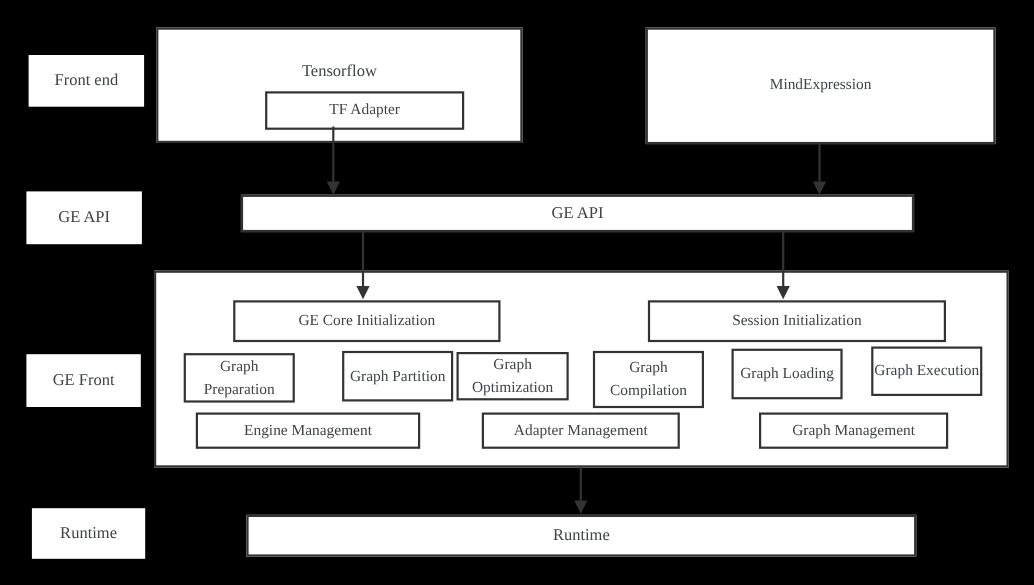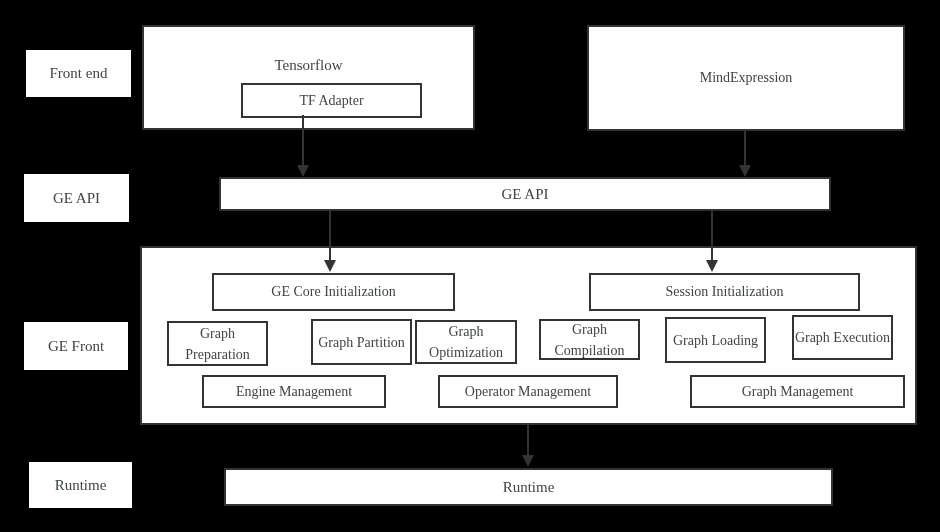--- a/index.html
+++ b/index.html
@@ -51,26 +51,26 @@
   #bar-geapi{left:219px;top:177px;width:612px;height:34px;}
   #bar-runtime{left:224px;top:468px;width:609px;height:38px;}
   
   #box-gecore{left:140px;top:246px;width:777px;height:179px;display:block;}
   #box-gecore .box{position:absolute;}
   #box-gecoreinit{left:70px;top:25px;width:243px;height:38px;}
   #box-sessioninit{left:447px;top:25px;width:271px;height:38px;}
   #box-gprep{left:25px;top:73px;width:101px;height:45px;}
   #box-gpart{left:145px;top:71px;width:101px;height:46px;margin-left:24px;}
   #box-gopt{left:273px;top:72px;width:102px;height:44px;}
-  #box-gcomp{left:397px;top:71px;width:101px;height:41px;}
+  #box-gcomp{left:397px;top:71px;width:101px;height:52px;}
   #box-gload{left:523px;top:69px;width:101px;height:46px;}
   #box-gexec{left:650px;top:67px;width:101px;height:45px;}
-  #box-engmgmt{left:60px;top:127px;width:184px;height:33px;}
+  #box-engmgmt{left:36px;top:127px;width:204px;height:33px;}
   #box-opmgmt{left:296px;top:127px;width:180px;height:33px;}
-  #box-graphmgmt{left:548px;top:127px;width:215px;height:33px;}
+  #box-graphmgmt{left:548px;top:127px;width:172px;height:33px;}
   
   #arrow-tf{left:297px;top:115px;height:62px;}
   #arrow-me{left:739px;top:131px;height:46px;}
   #arrow-left{left:324px;top:211px;height:61px;z-index:5;}
   #arrow-right{left:706px;top:211px;height:61px;z-index:5;}
   #arrow-runtime{left:522px;top:425px;height:42px;}
 </style>
 </head>
 <body>
 
@@ -117,21 +117,21 @@
     <div class="box small" id="box-gload">
       <span>Graph Loading</span>
     </div>
     <div class="box small" id="box-gexec">
       <span>Graph Execution</span>
     </div>
     <div class="box" id="box-engmgmt">
       <span>Engine Management</span>
     </div>
     <div class="box" id="box-opmgmt">
-      <span>Operator Management</span>
+      <span>Adapter Management</span>
     </div>
     <div class="box" id="box-graphmgmt">
       <span>Graph Management</span>
     </div>
   </div>
 
   <div class="box bar" id="bar-runtime">
     <span>Runtime</span>
   </div>
 

